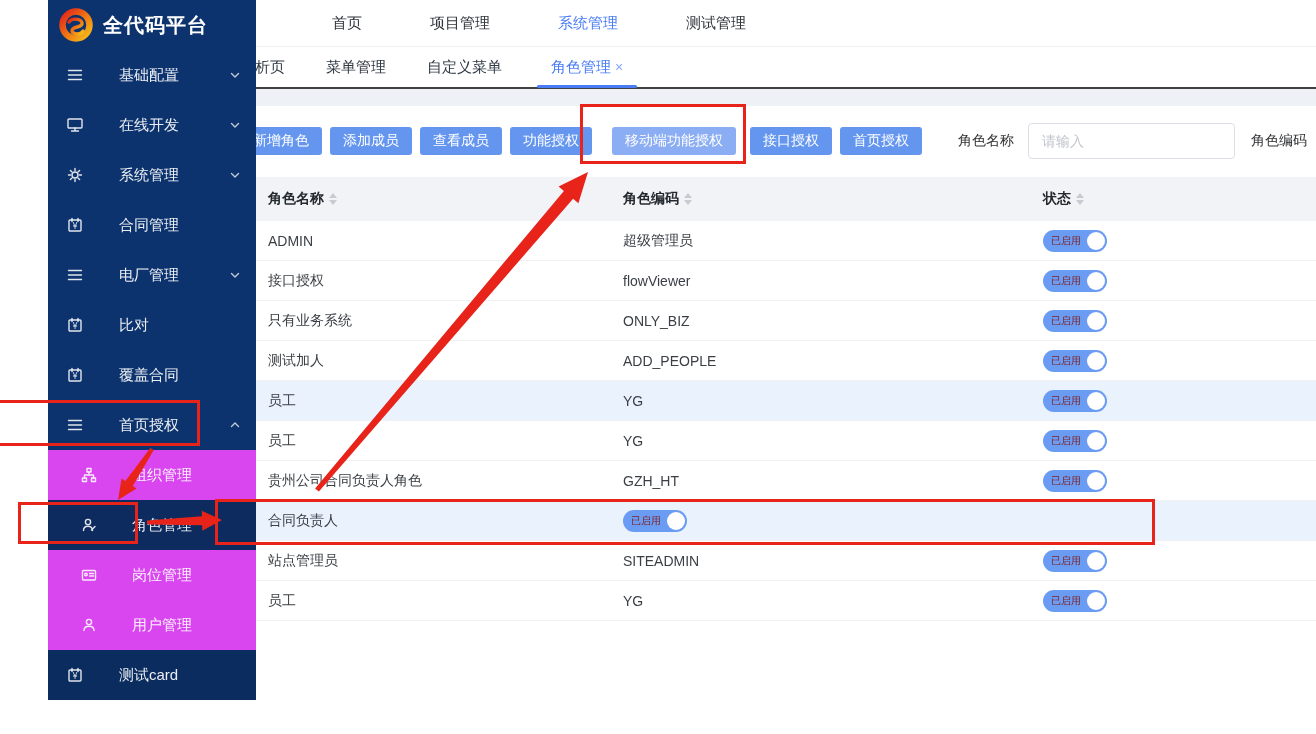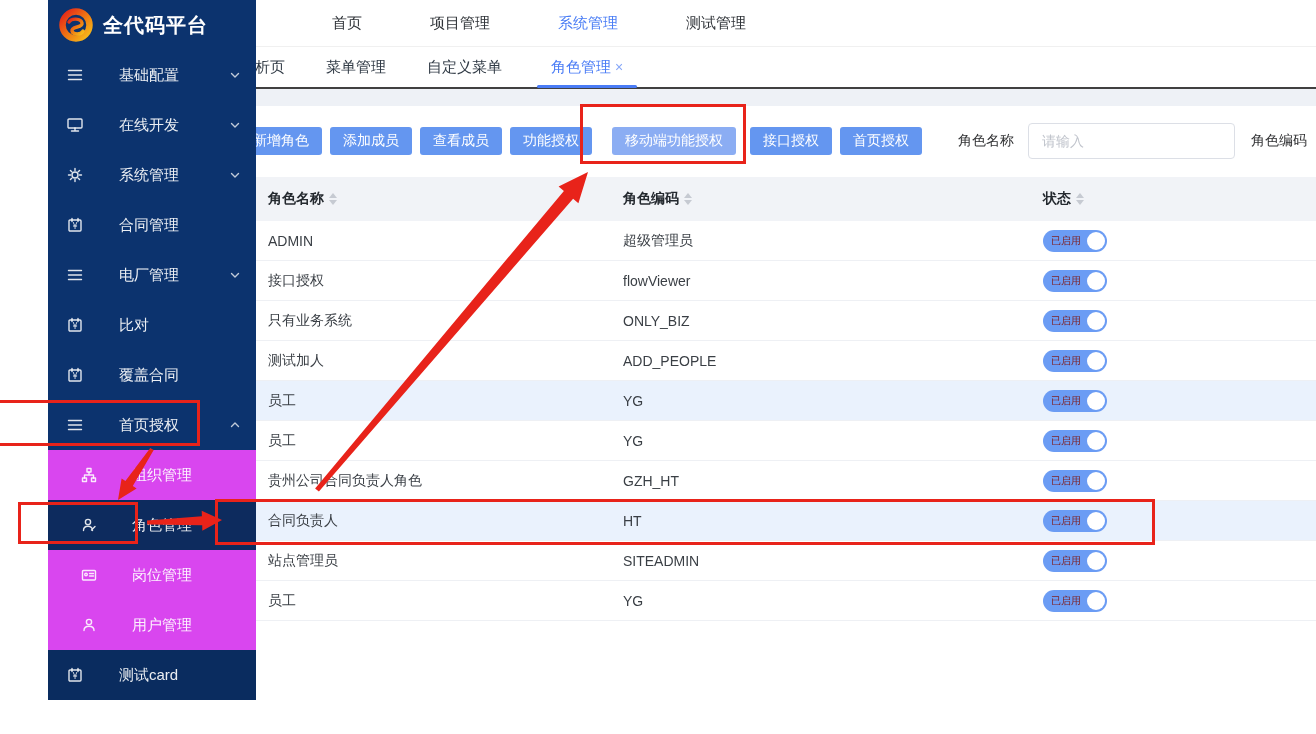--- a/index.html
+++ b/index.html
@@ -373,21 +373,20 @@
           <div>
               <span class="toggle">
                 <span class="toggle-label">已启用</span>
                 <span class="knob"></span>
               </span>
             </div>
         </div>
         <div class="t-row hl">
           <div><span class="radio checked"></span></div>
           <div>合同负责人</div>
-          <div>HT</div>
           <div>
               <span class="toggle">
                 <span class="toggle-label">已启用</span>
                 <span class="knob"></span>
               </span>
             </div>
         </div>
         <div class="t-row">
           <div><span class="radio"></span></div>
           <div>站点管理员</div>

